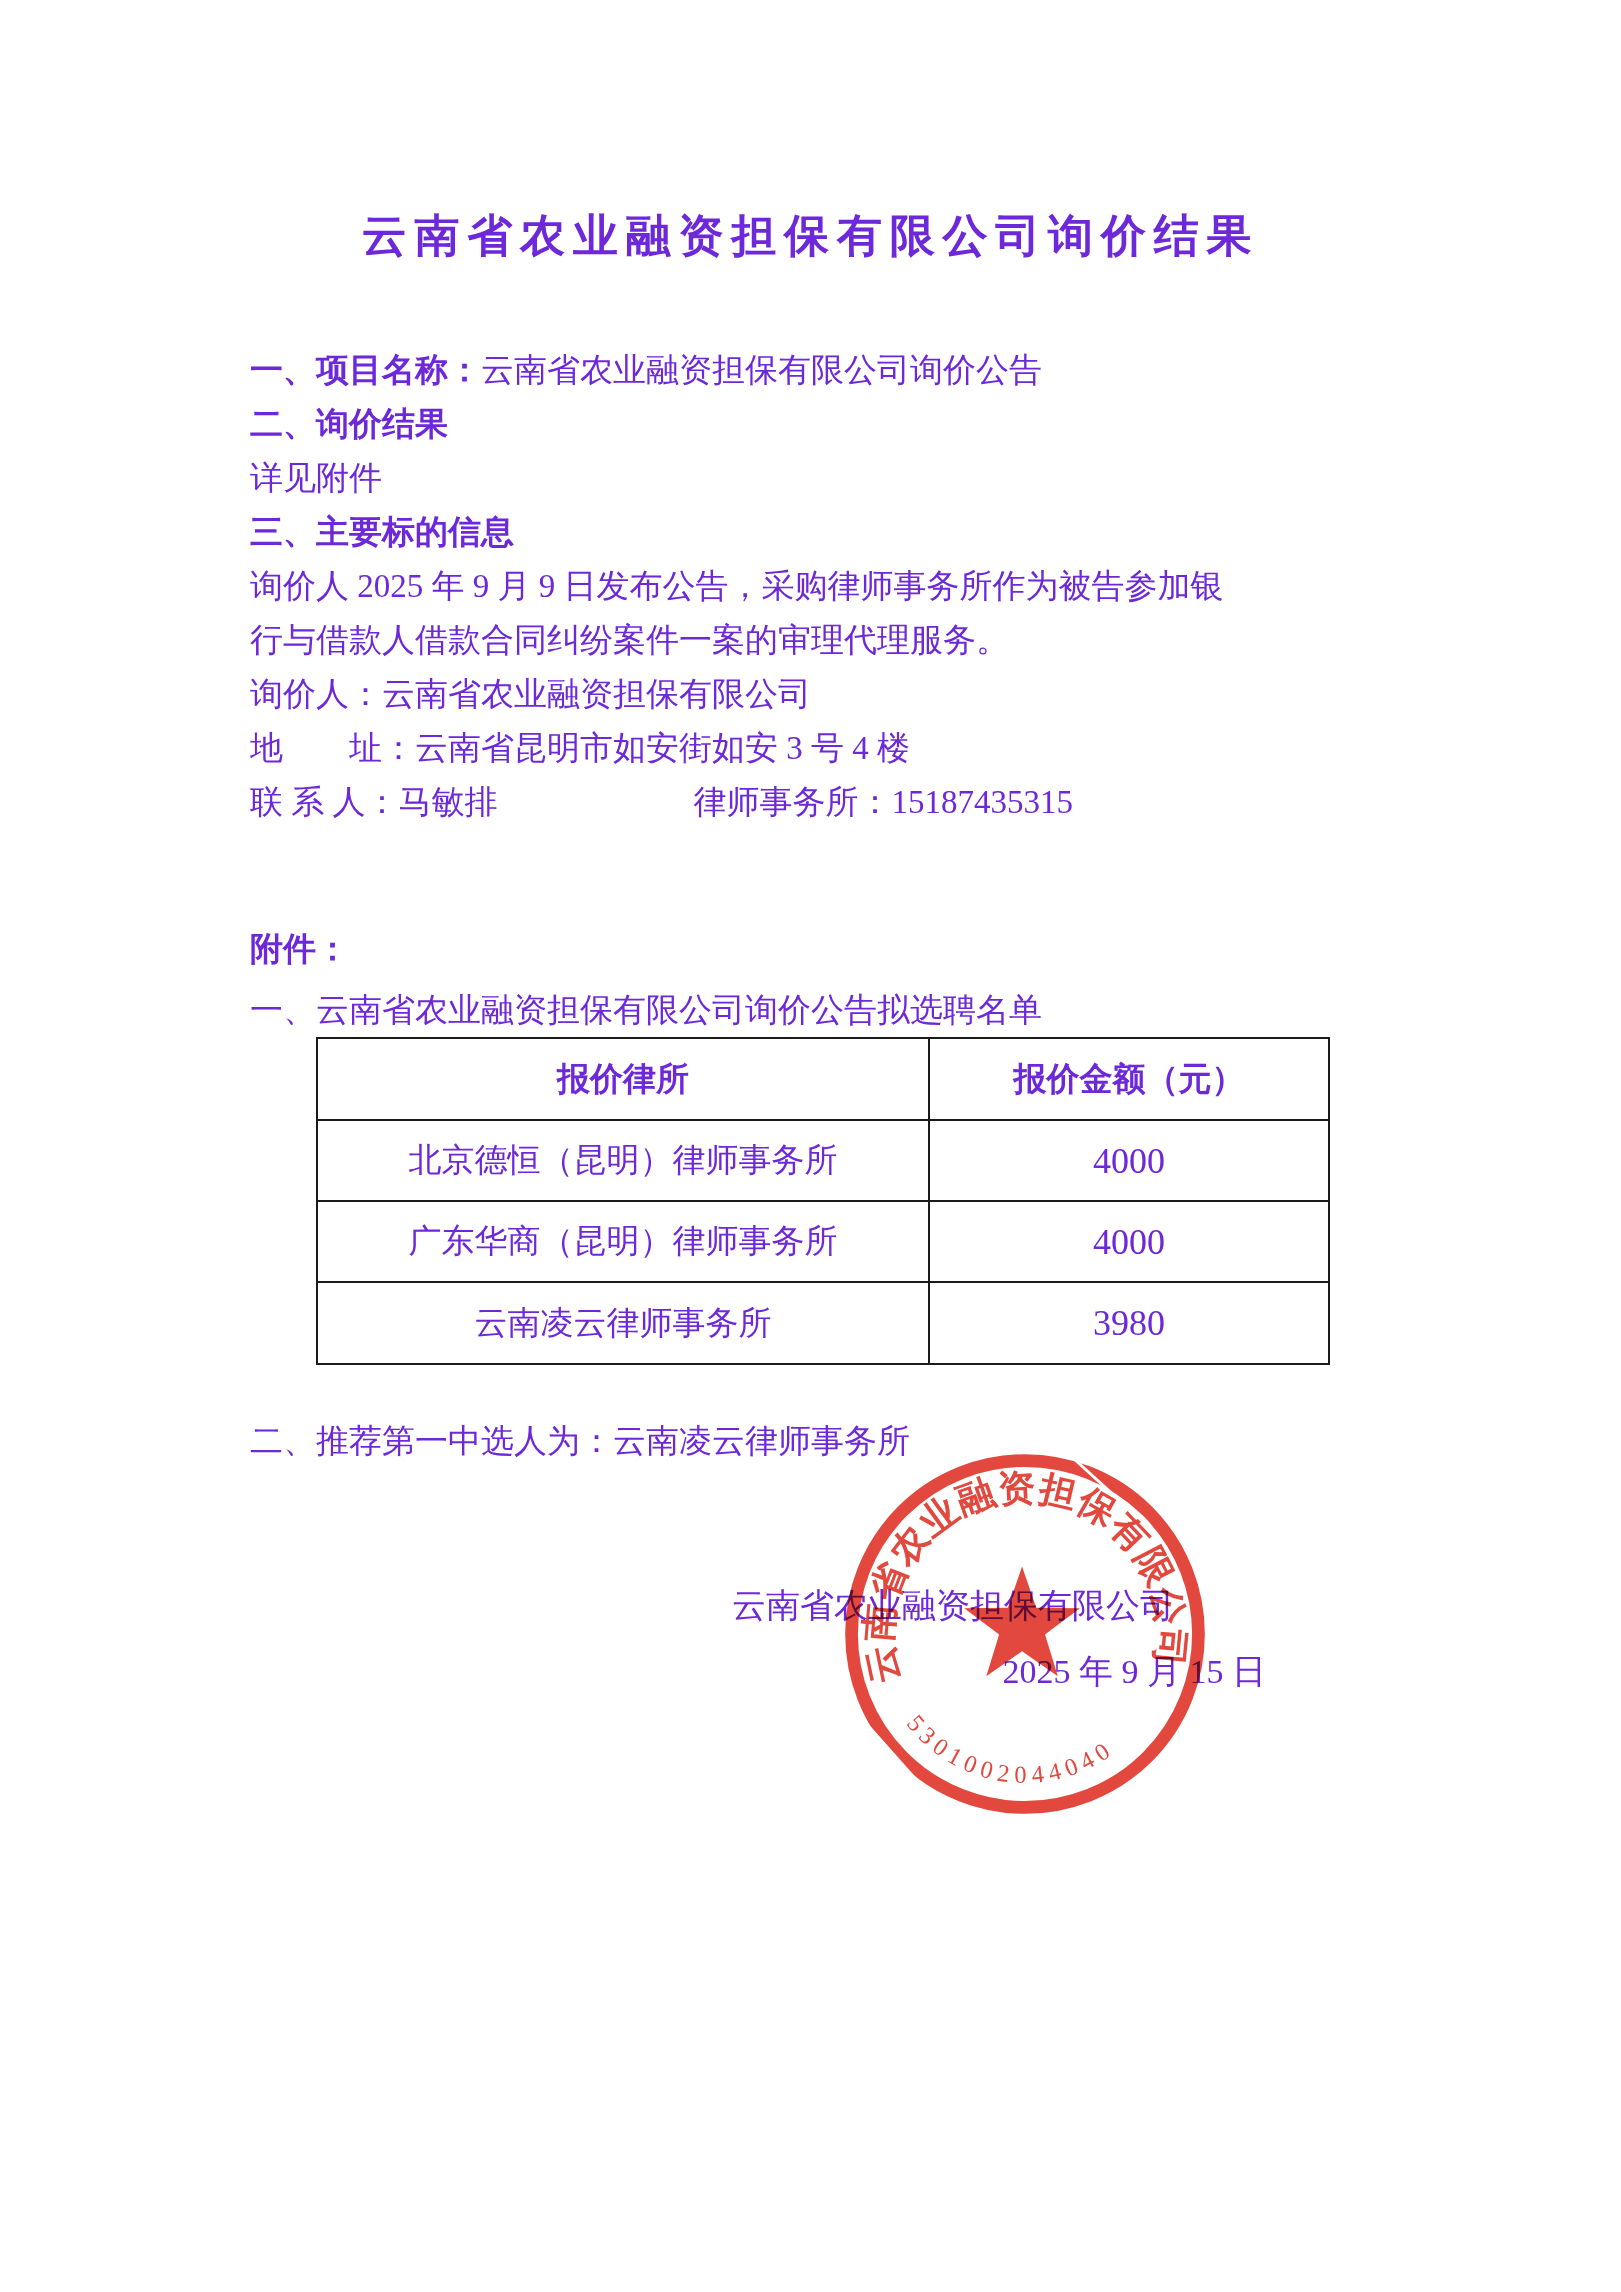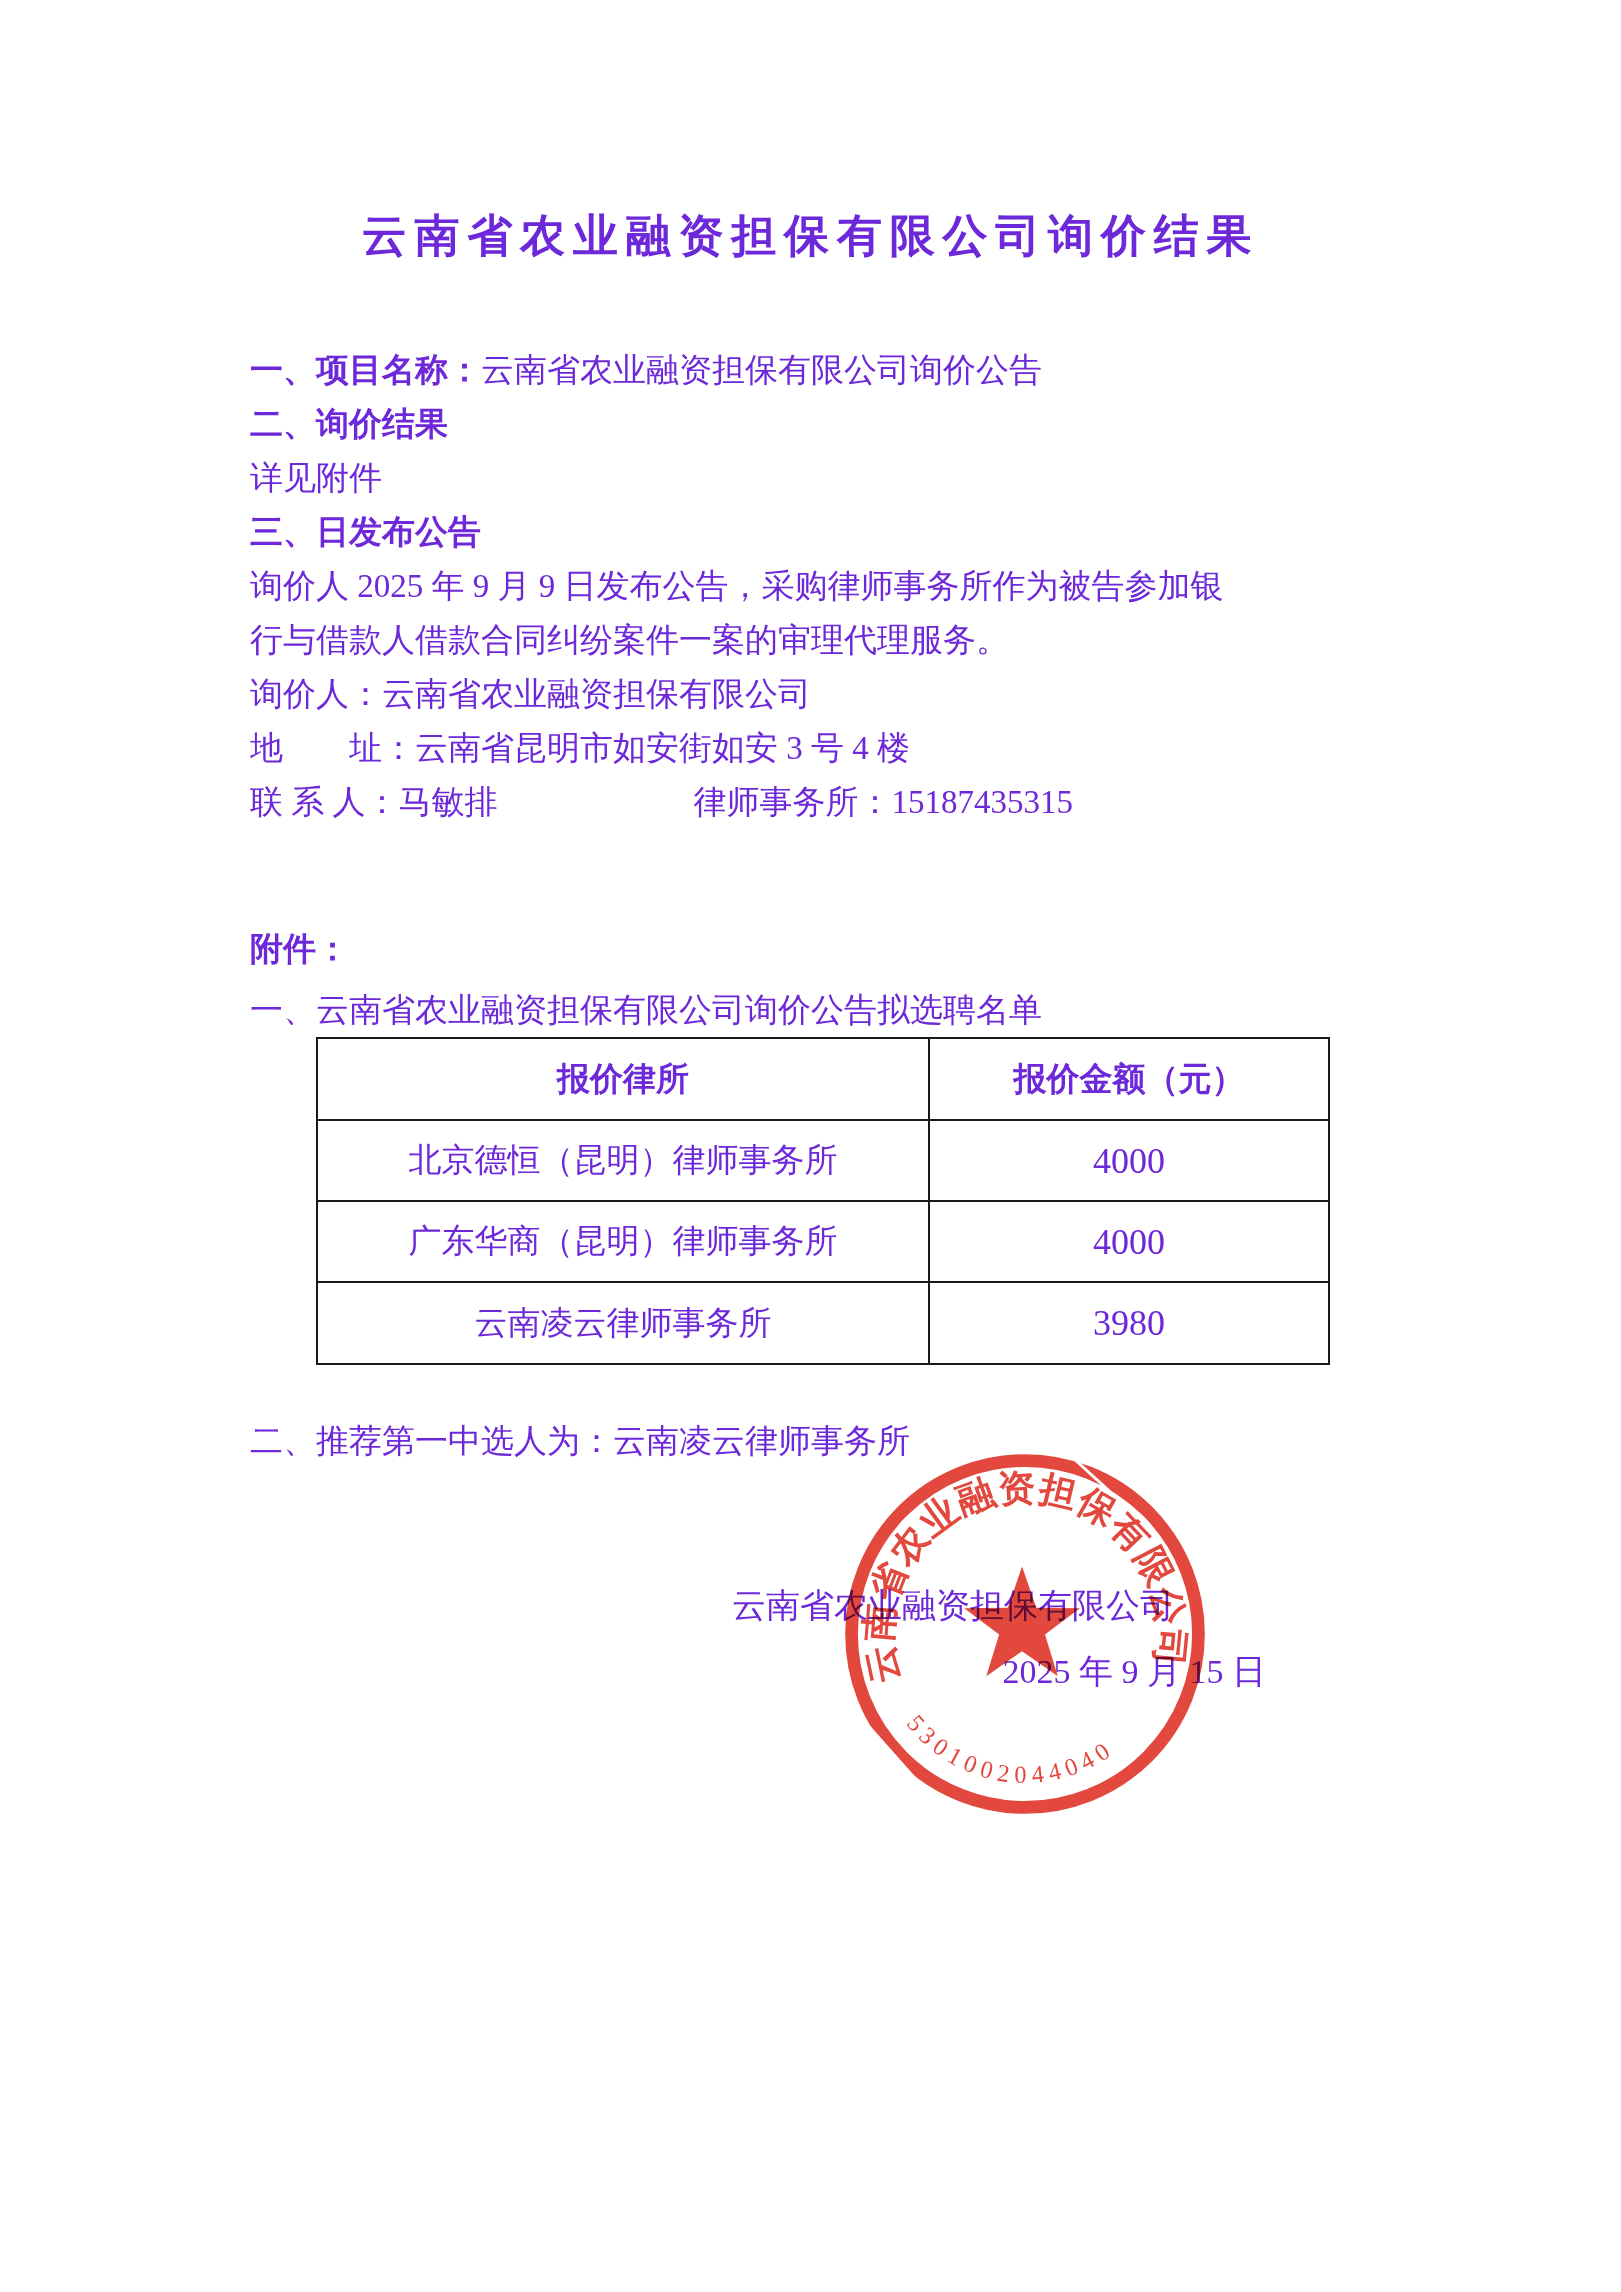--- a/index.html
+++ b/index.html
@@ -68,21 +68,21 @@
 <body>
 
 <div class="page">
 
   <div class="doc-title">云南省农业融资担保有限公司询价结果</div>
 
   <div class="body-block">
     <div class="line"><span class="bold">一、项目名称：</span><span>云南省农业融资担保有限公司询价公告</span></div>
     <div class="line bold">二、询价结果</div>
     <div class="line">详见附件</div>
-    <div class="line bold">三、日发布公告</div>
+    <div class="line bold">三、主要标的信息</div>
     <div class="line">询价人 2025 年 9 月 9 日发布公告，采购律师事务所作为被告参加银</div>
     <div class="line">行与借款人借款合同纠纷案件一案的审理代理服务。</div>
     <div class="line"><span>询价人：</span><span>云南省农业融资担保有限公司</span></div>
     <div class="line"><span>地　　址：</span><span>云南省昆明市如安街如安 3 号 4 楼</span></div>
     <div class="line"><span>联 系 人：</span><span>马敏排</span><span class="phone-part">律师事务所：</span><span>15187435315</span></div>
   </div>
 
   <div class="attach-block">
     <div class="line bold">附件：</div>
     <div class="attach-title">一、云南省农业融资担保有限公司询价公告拟选聘名单</div>

